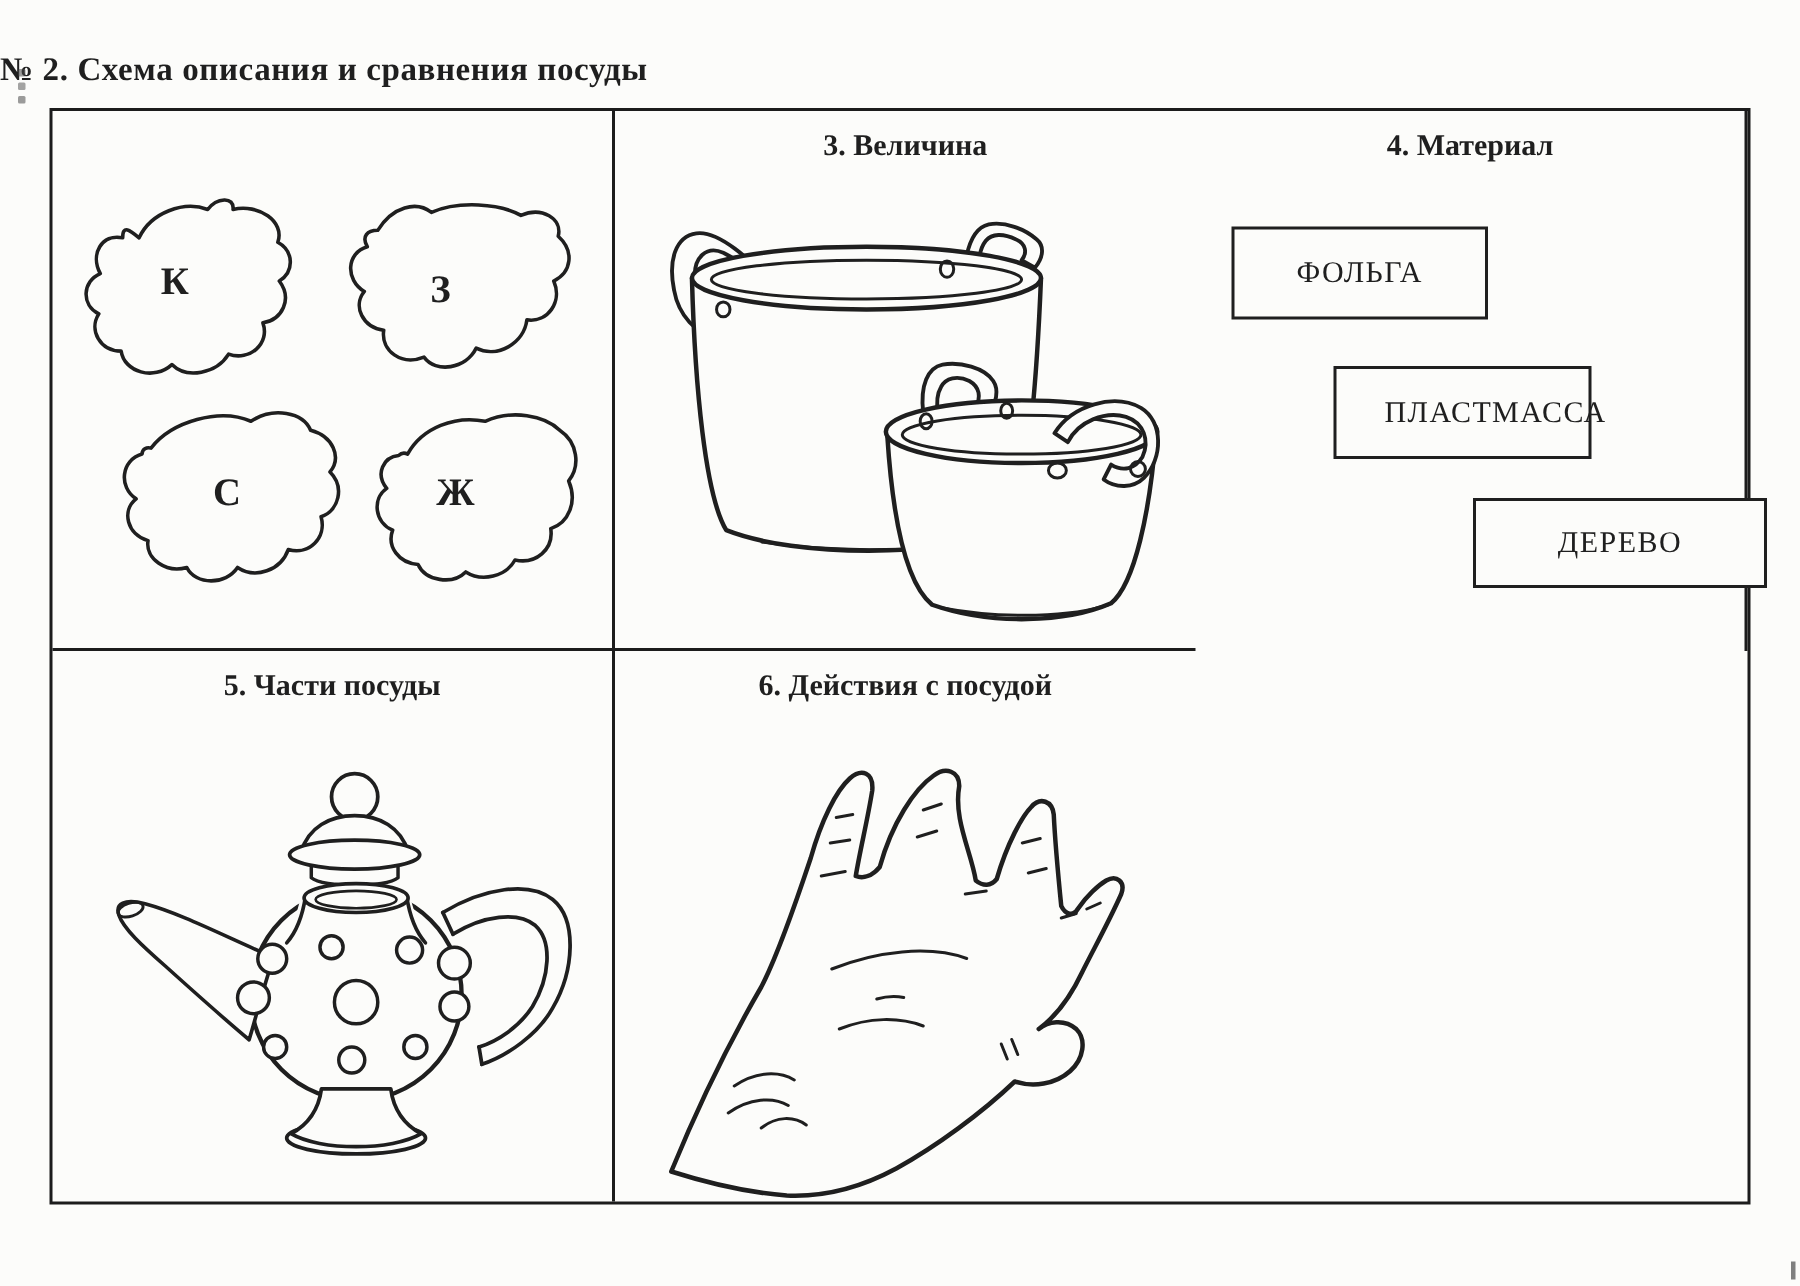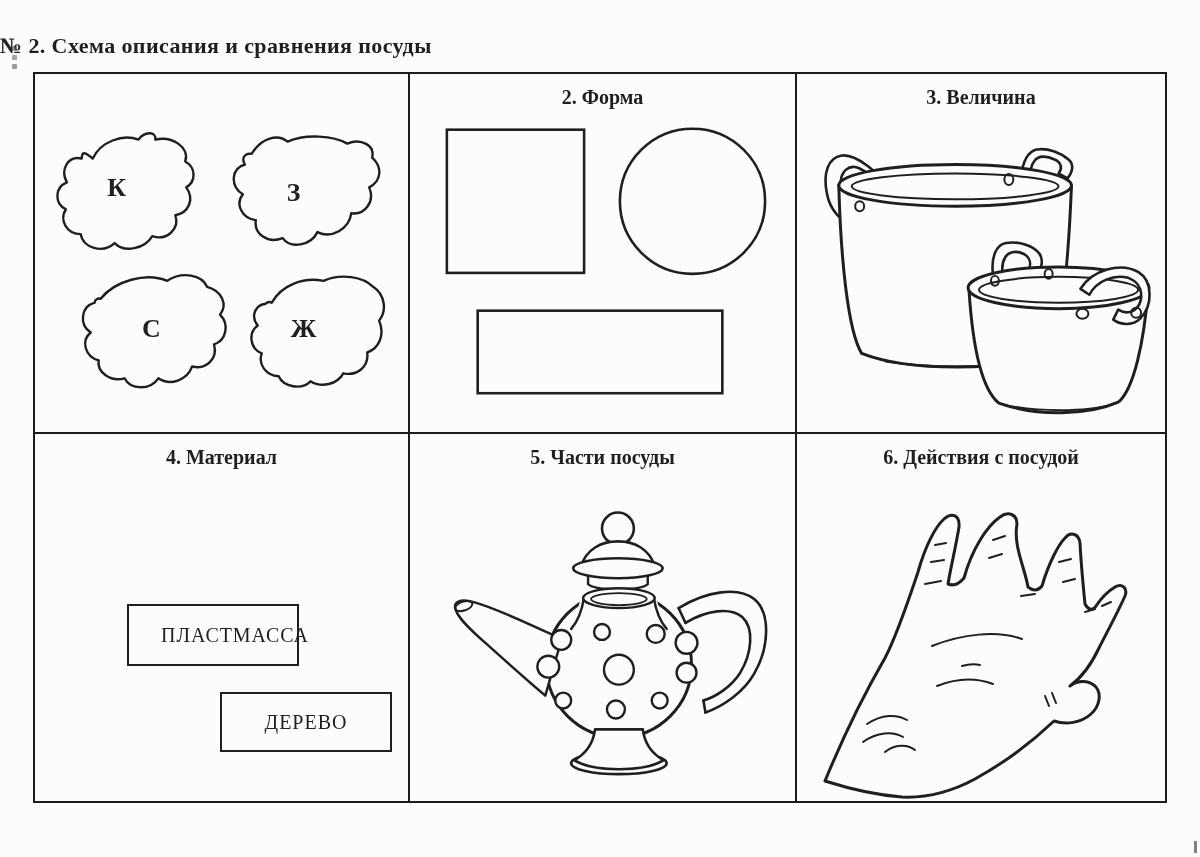--- a/index.html
+++ b/index.html
@@ -56,30 +56,20 @@
           <path d="M 66,226 C 80,208 112,199 133,208 C 148,198 168,202 173,214 C 188,218 194,232 186,242 C 196,252 192,268 180,272 C 184,286 172,298 158,294 C 153,308 136,314 124,306 C 116,318 96,318 90,306 C 76,310 62,300 64,288 C 50,284 46,268 56,260 C 44,252 46,234 60,230 C 60,227 63,225 66,226 Z"></path>
           <path d="M 238,230 C 248,212 270,204 290,208 C 308,200 330,204 340,214 C 352,222 354,238 346,248 C 352,262 346,276 334,280 C 336,294 324,304 310,301 C 304,312 288,316 277,309 C 268,318 250,315 245,304 C 232,303 224,292 228,281 C 216,276 214,260 224,253 C 216,243 222,232 232,231 C 234,229 236,229 238,230 Z"></path>
         </g>
         <text class="blob-letter" x="82" y="123" text-anchor="middle">К</text>
         <text class="blob-letter" x="260" y="128" text-anchor="middle">З</text>
         <text class="blob-letter" x="117" y="264" text-anchor="middle">С</text>
         <text class="blob-letter" x="270" y="264" text-anchor="middle">Ж</text>
       </svg>
     </div>
 
-    <div class="cell bR bB">
-      <div class="cell-header">2. Форма</div>
-      <svg viewBox="0 0 387 360">
-        <g fill="none" stroke="#1f1f1f" stroke-width="2.6">
-          <rect x="37" y="56" width="138" height="144"></rect>
-          <circle cx="284" cy="128" r="73"></circle>
-          <rect x="68" y="238" width="246" height="83"></rect>
-        </g>
-      </svg>
-    </div>
 
     <div class="cell bB">
       <div class="cell-header">3. Величина</div>
       <svg viewBox="0 0 368 360">
         <g stroke="#1f1f1f" stroke-linejoin="round" stroke-linecap="round">
 
           <g>
             <path d="M 100,122 C 80,98 58,80 44,82 C 30,84 25,100 29,120 C 32,137 44,150 58,152 L 70,143 C 56,139 45,128 43,112 C 42,98 51,90 62,95 C 76,102 88,112 97,124 Z" fill="#fcfcfa" stroke-width="2.6"></path>
             <path d="M 224,104 C 226,88 231,78 240,76 C 251,74 264,79 272,86 C 278,91 276,99 271,105 L 262,100 C 266,95 265,89 258,86 C 250,82 242,82 238,87 C 234,92 233,99 233,107 Z" fill="#fcfcfa" stroke-width="2.6"></path>
             <path d="M 41,112 C 43,185 50,258 64,281 C 112,300 208,298 252,283 C 266,260 272,186 275,112 Z" fill="#fcfcfa" stroke-width="3"></path>
@@ -101,22 +91,23 @@
             <ellipse cx="340" cy="240" rx="5" ry="5" fill="none" stroke-width="2"></ellipse>
             <ellipse cx="198" cy="208" rx="4" ry="5" fill="none" stroke-width="2"></ellipse>
             <ellipse cx="252" cy="201" rx="4" ry="5" fill="none" stroke-width="2"></ellipse>
           </g>
         </g>
       </svg>
     </div>
 
     <div class="cell bR">
       <div class="cell-header">4. Материал</div>
+      <div class="mat-box" style="left:24px; top:77px; width:171px; height:62px;">ФОЛЬГА</div>
       <div class="mat-box" style="left:92px; top:170px; width:172px; height:62px;padding-left:44px;">ПЛАСТМАССА</div>
-      <div class="mat-box" style="left:185px; top:258px; width:172px; height:60px;">ДЕРЕВО</div>
+      <div class="mat-box" style="left:185px; top:258px; width:196px; height:60px;">ДЕРЕВО</div>
     </div>
 
     <div class="cell bR">
       <div class="cell-header">5. Части посуды</div>
       <svg viewBox="0 0 387 369">
         <g stroke="#1f1f1f" stroke-linejoin="round" stroke-linecap="round">
 
           <g>
             <path d="M 202,108 L 199,121 L 219,121 L 216,108 Z" fill="#fcfcfa" stroke-width="2.4"></path>
             <circle cx="209" cy="95" r="16" fill="#fcfcfa" stroke-width="2.6"></circle>

